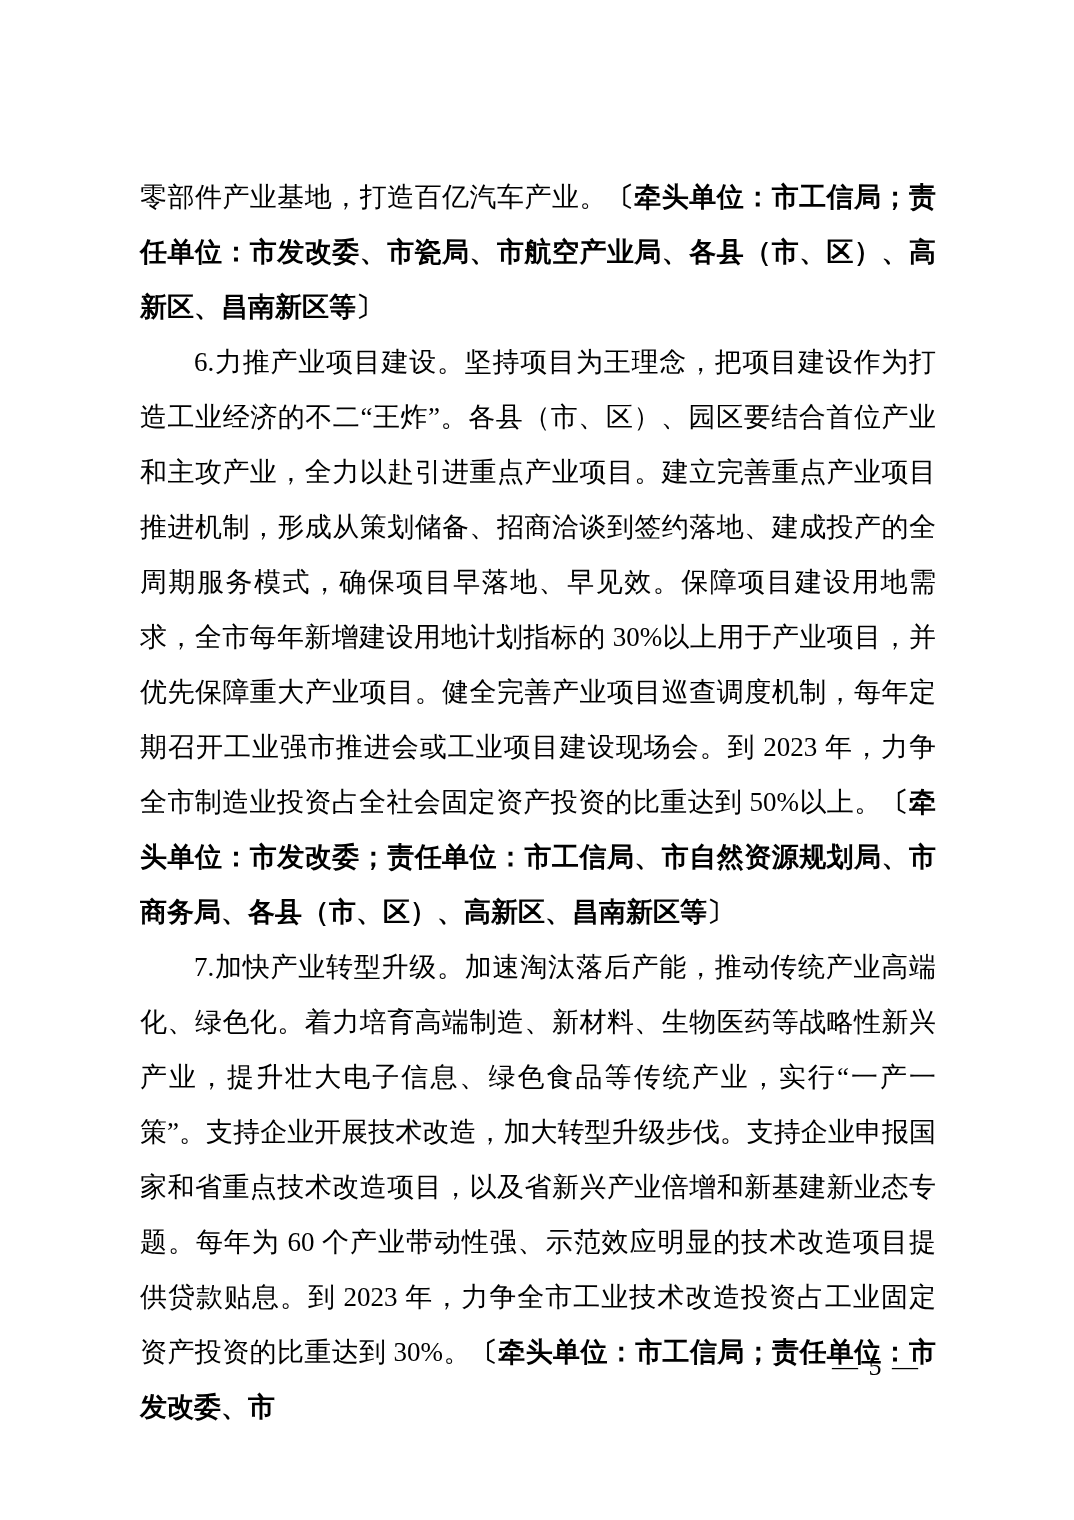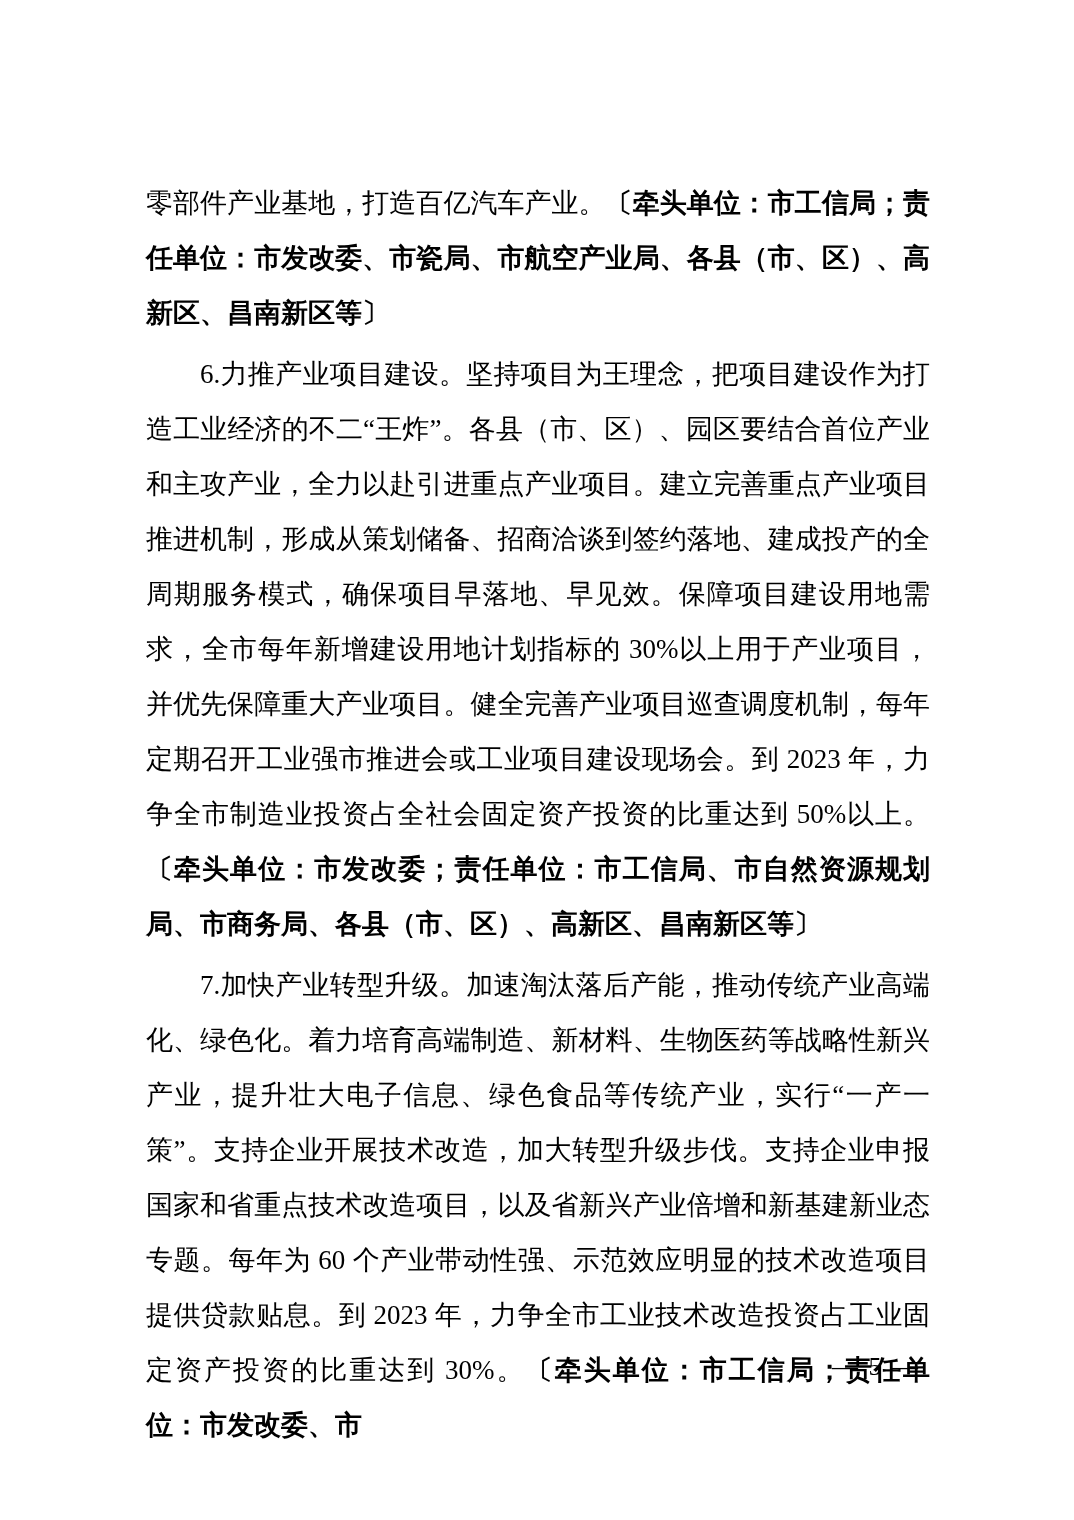--- a/index.html
+++ b/index.html
@@ -14,21 +14,21 @@
     background: #ffffff;
     box-sizing: border-box;
     padding: 170px 138px 0 140px;
     font-family: "Liberation Serif", serif;
     font-size: 27px;
     line-height: 55px;
     color: #000000;
     overflow: hidden;
   }
   .para {
-    margin: 6px;
+    margin: 0;
     text-align: justify;
     text-justify: inter-ideograph;
     word-break: break-all;
   }
   .para.indent {
     text-indent: 2em;
   }
   .body-text {
     font-family: "Liberation Serif", serif;
     font-weight: normal;

